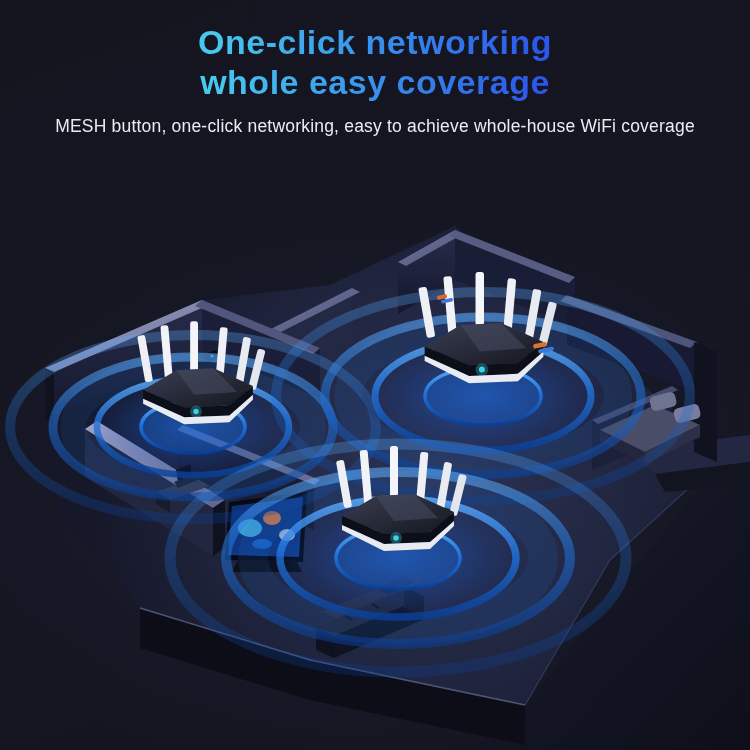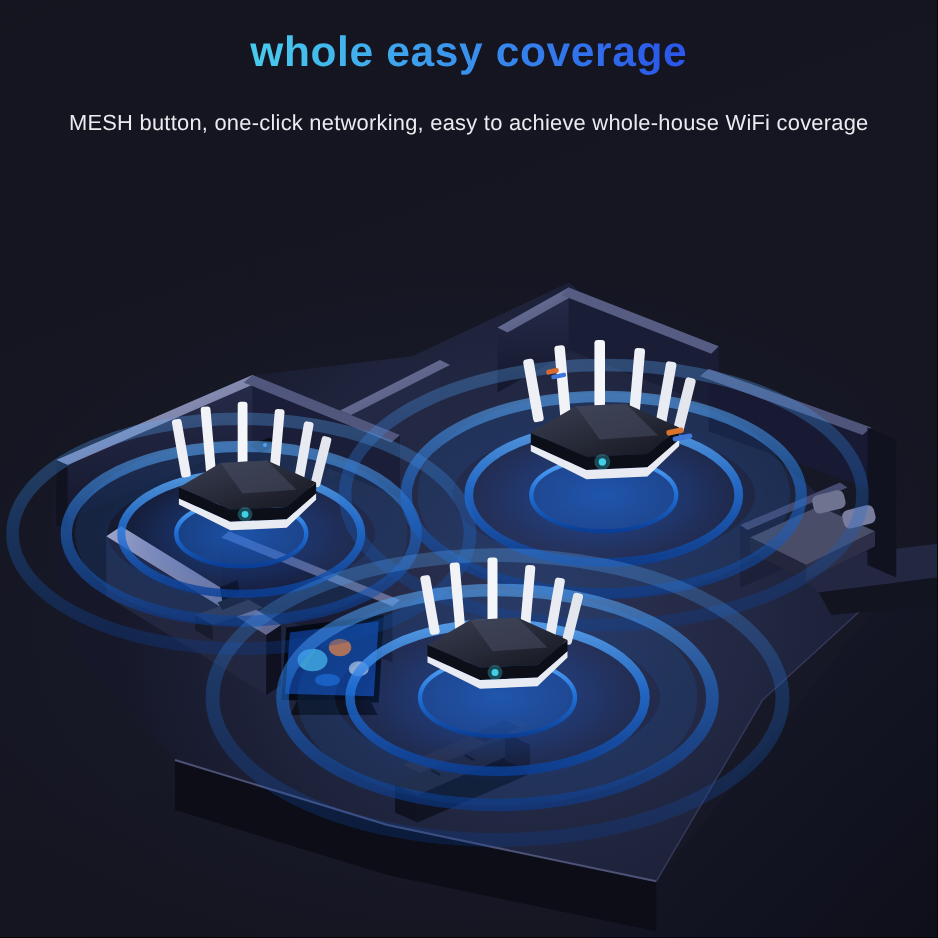--- a/index.html
+++ b/index.html
@@ -13,31 +13,32 @@
   .headline{position:absolute;top:22px;left:0;width:750px;text-align:center;}
   .title-line{
     font-size:34px;font-weight:bold;line-height:40px;letter-spacing:.5px;
     color:#38a6ec;
     background:linear-gradient(90deg,var(--accent_cyan,#47c9ee) 4%,var(--accent_blue,#2b58ea) 96%);
     -webkit-background-clip:text;background-clip:text;
     -webkit-text-fill-color:transparent;
     width:max-content;margin:0 auto;
   }
   .subtitle{
-    margin-top:26px;font-size:17.5px;font-weight:normal;
+    margin-top:14px;font-size:17.5px;font-weight:normal;
     color:var(--subtitle_text,#ebebf0);letter-spacing:.2px;
   }
   .illo{position:absolute;left:0;top:0;width:750px;height:750px;}
 </style>
 </head>
 <body>
 
 <div class="stage">
 
   <div class="headline">
+    <div class="title-line">One-click networking</div>
     <div class="title-line">whole easy coverage</div>
     <div class="subtitle">MESH button, one-click networking, easy to achieve whole-house WiFi coverage</div>
   </div>
 
   <svg class="illo" viewBox="0 0 750 750">
     <defs>
       <radialGradient id="floorG" gradientUnits="userSpaceOnUse" cx="430" cy="480" r="340">
         <stop offset="0" stop-color="#2c3254"></stop>
         <stop offset="0.6" stop-color="#20253f"></stop>
         <stop offset="1" stop-color="#161829"></stop>

